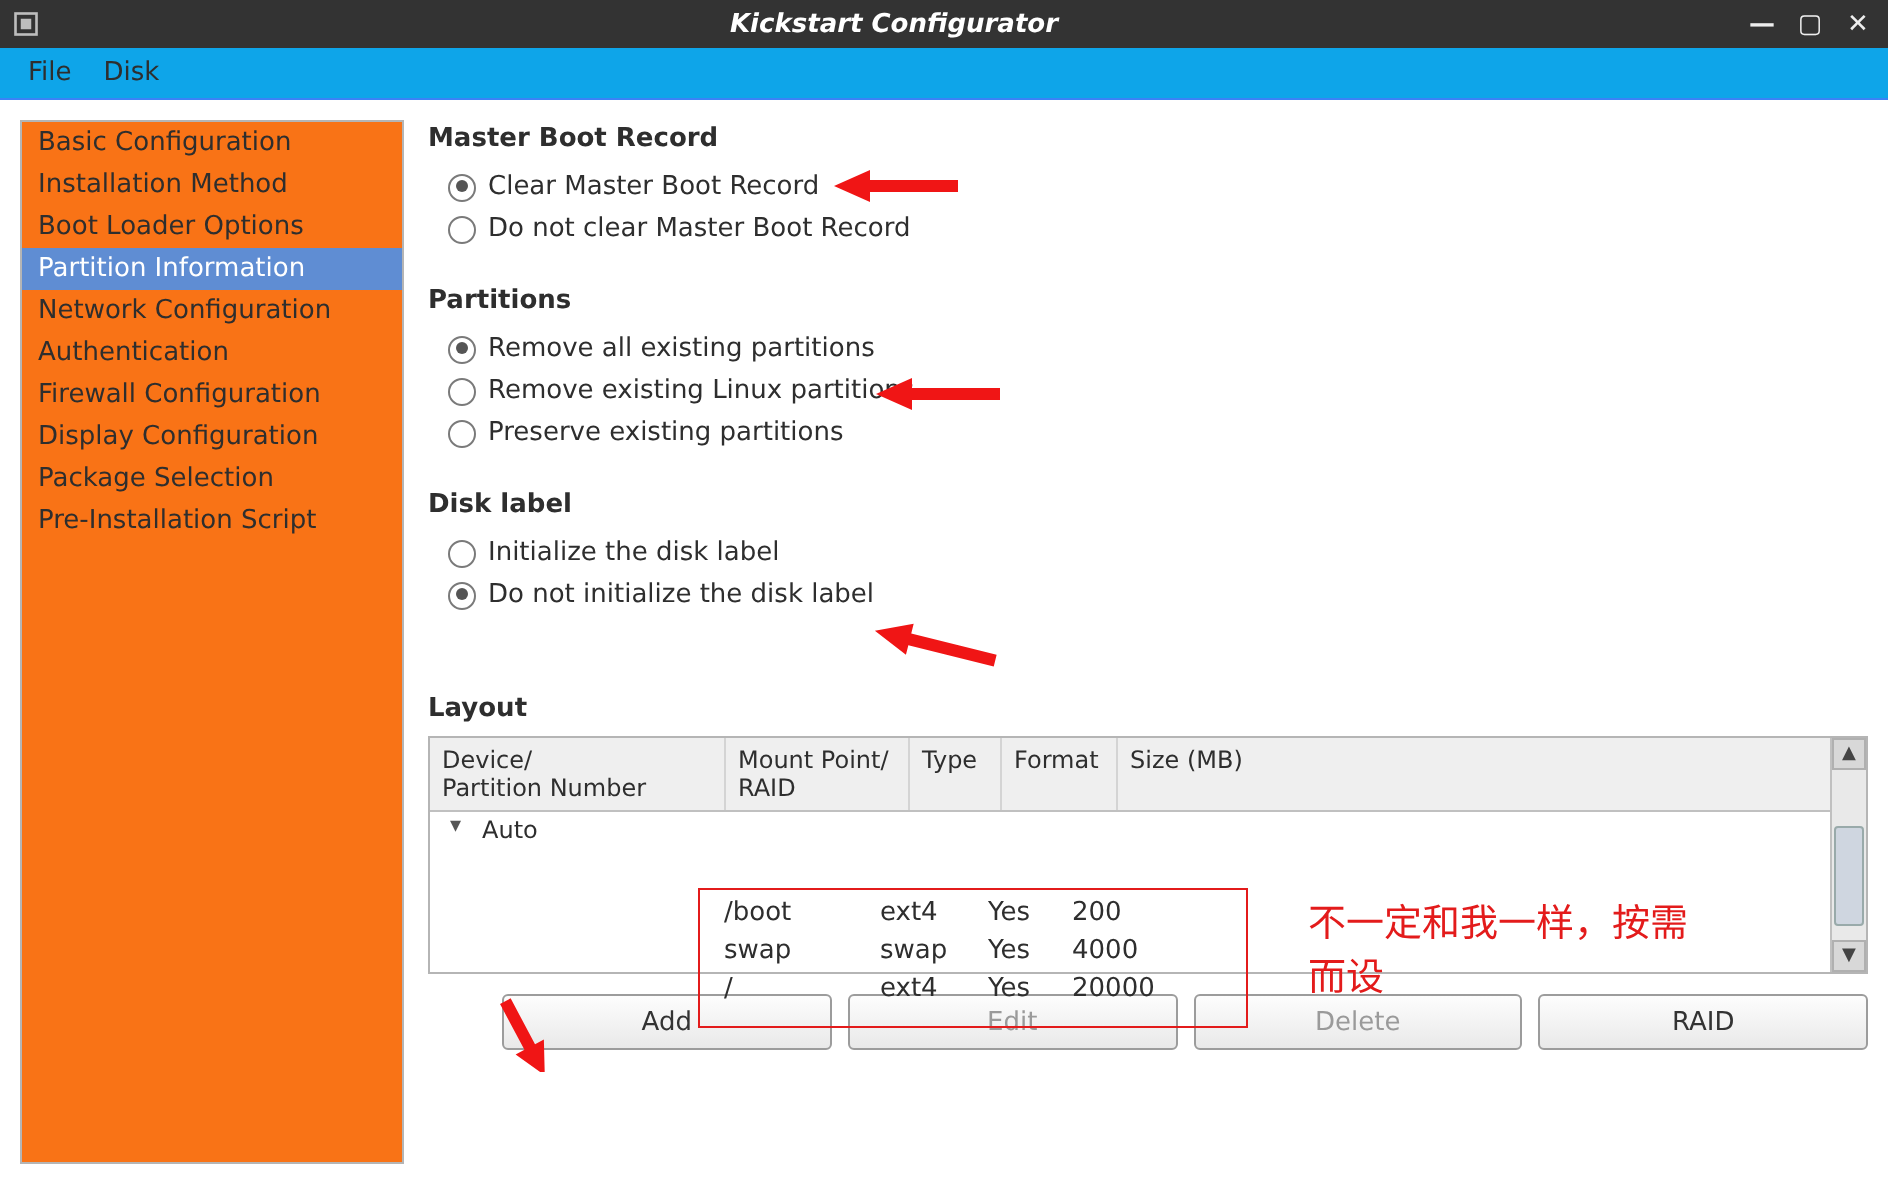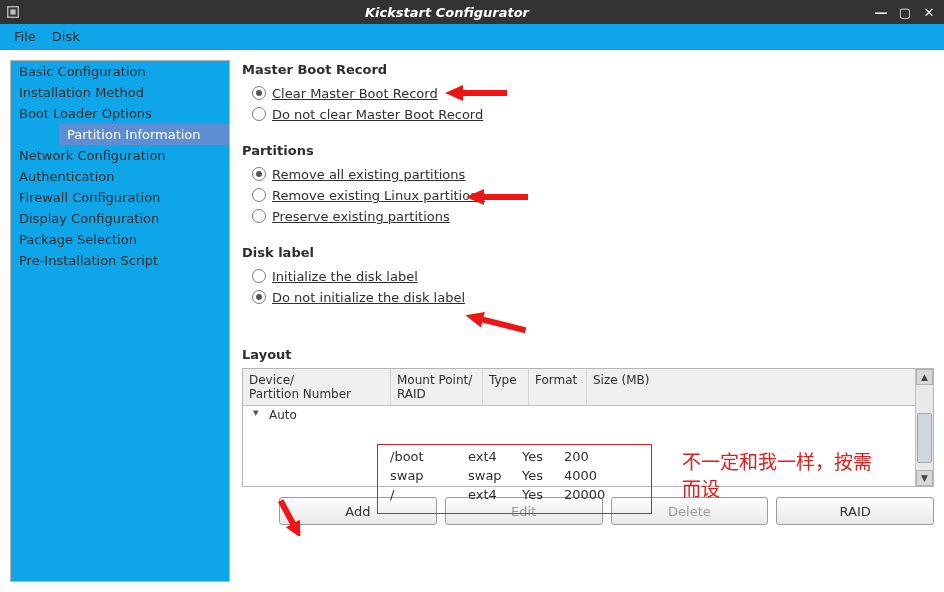--- a/index.html
+++ b/index.html
@@ -53,49 +53,47 @@
   align-items: center;
   cursor: default;
 }
 .content {
   display: flex;
   padding: 10px;
   gap: 12px;
   height: calc(100% - 50px);
 }
 .sidebar {
-  width: 220px;
+  width: 192px;
   border: 1px solid #b5b5b5;
-  background: #0ea5e9;
+  background: #f97316;
   overflow: hidden;
 }
 .sidebar .side-item {
   padding: 3px 8px;
   font-size: 13px;
   white-space: nowrap;
   cursor: default;
 }
 .sidebar .side-item.selected {
   background: #5f8dd3;
   color: #fff;
-  margin-left: 48px;
 }
 .main { flex: 1; position: relative; padding-top: 2px; }
 .section-title {
   font-weight: bold;
   font-size: 13px;
   margin-bottom: 6px;
 }
 .section { margin-bottom: 18px; }
 .radio-row {
   display: flex;
-  align-items: flex-start;
+  align-items: center;
   padding: 3px 0 3px 10px;
   gap: 6px;
-  text-decoration: underline;
 }
 .radio {
   width: 14px; height: 14px;
   border: 1.5px solid #7a7a7a;
   border-radius: 50%;
   position: relative;
   flex: 0 0 auto;
 }
 .radio.checked::after {
   content: "";

